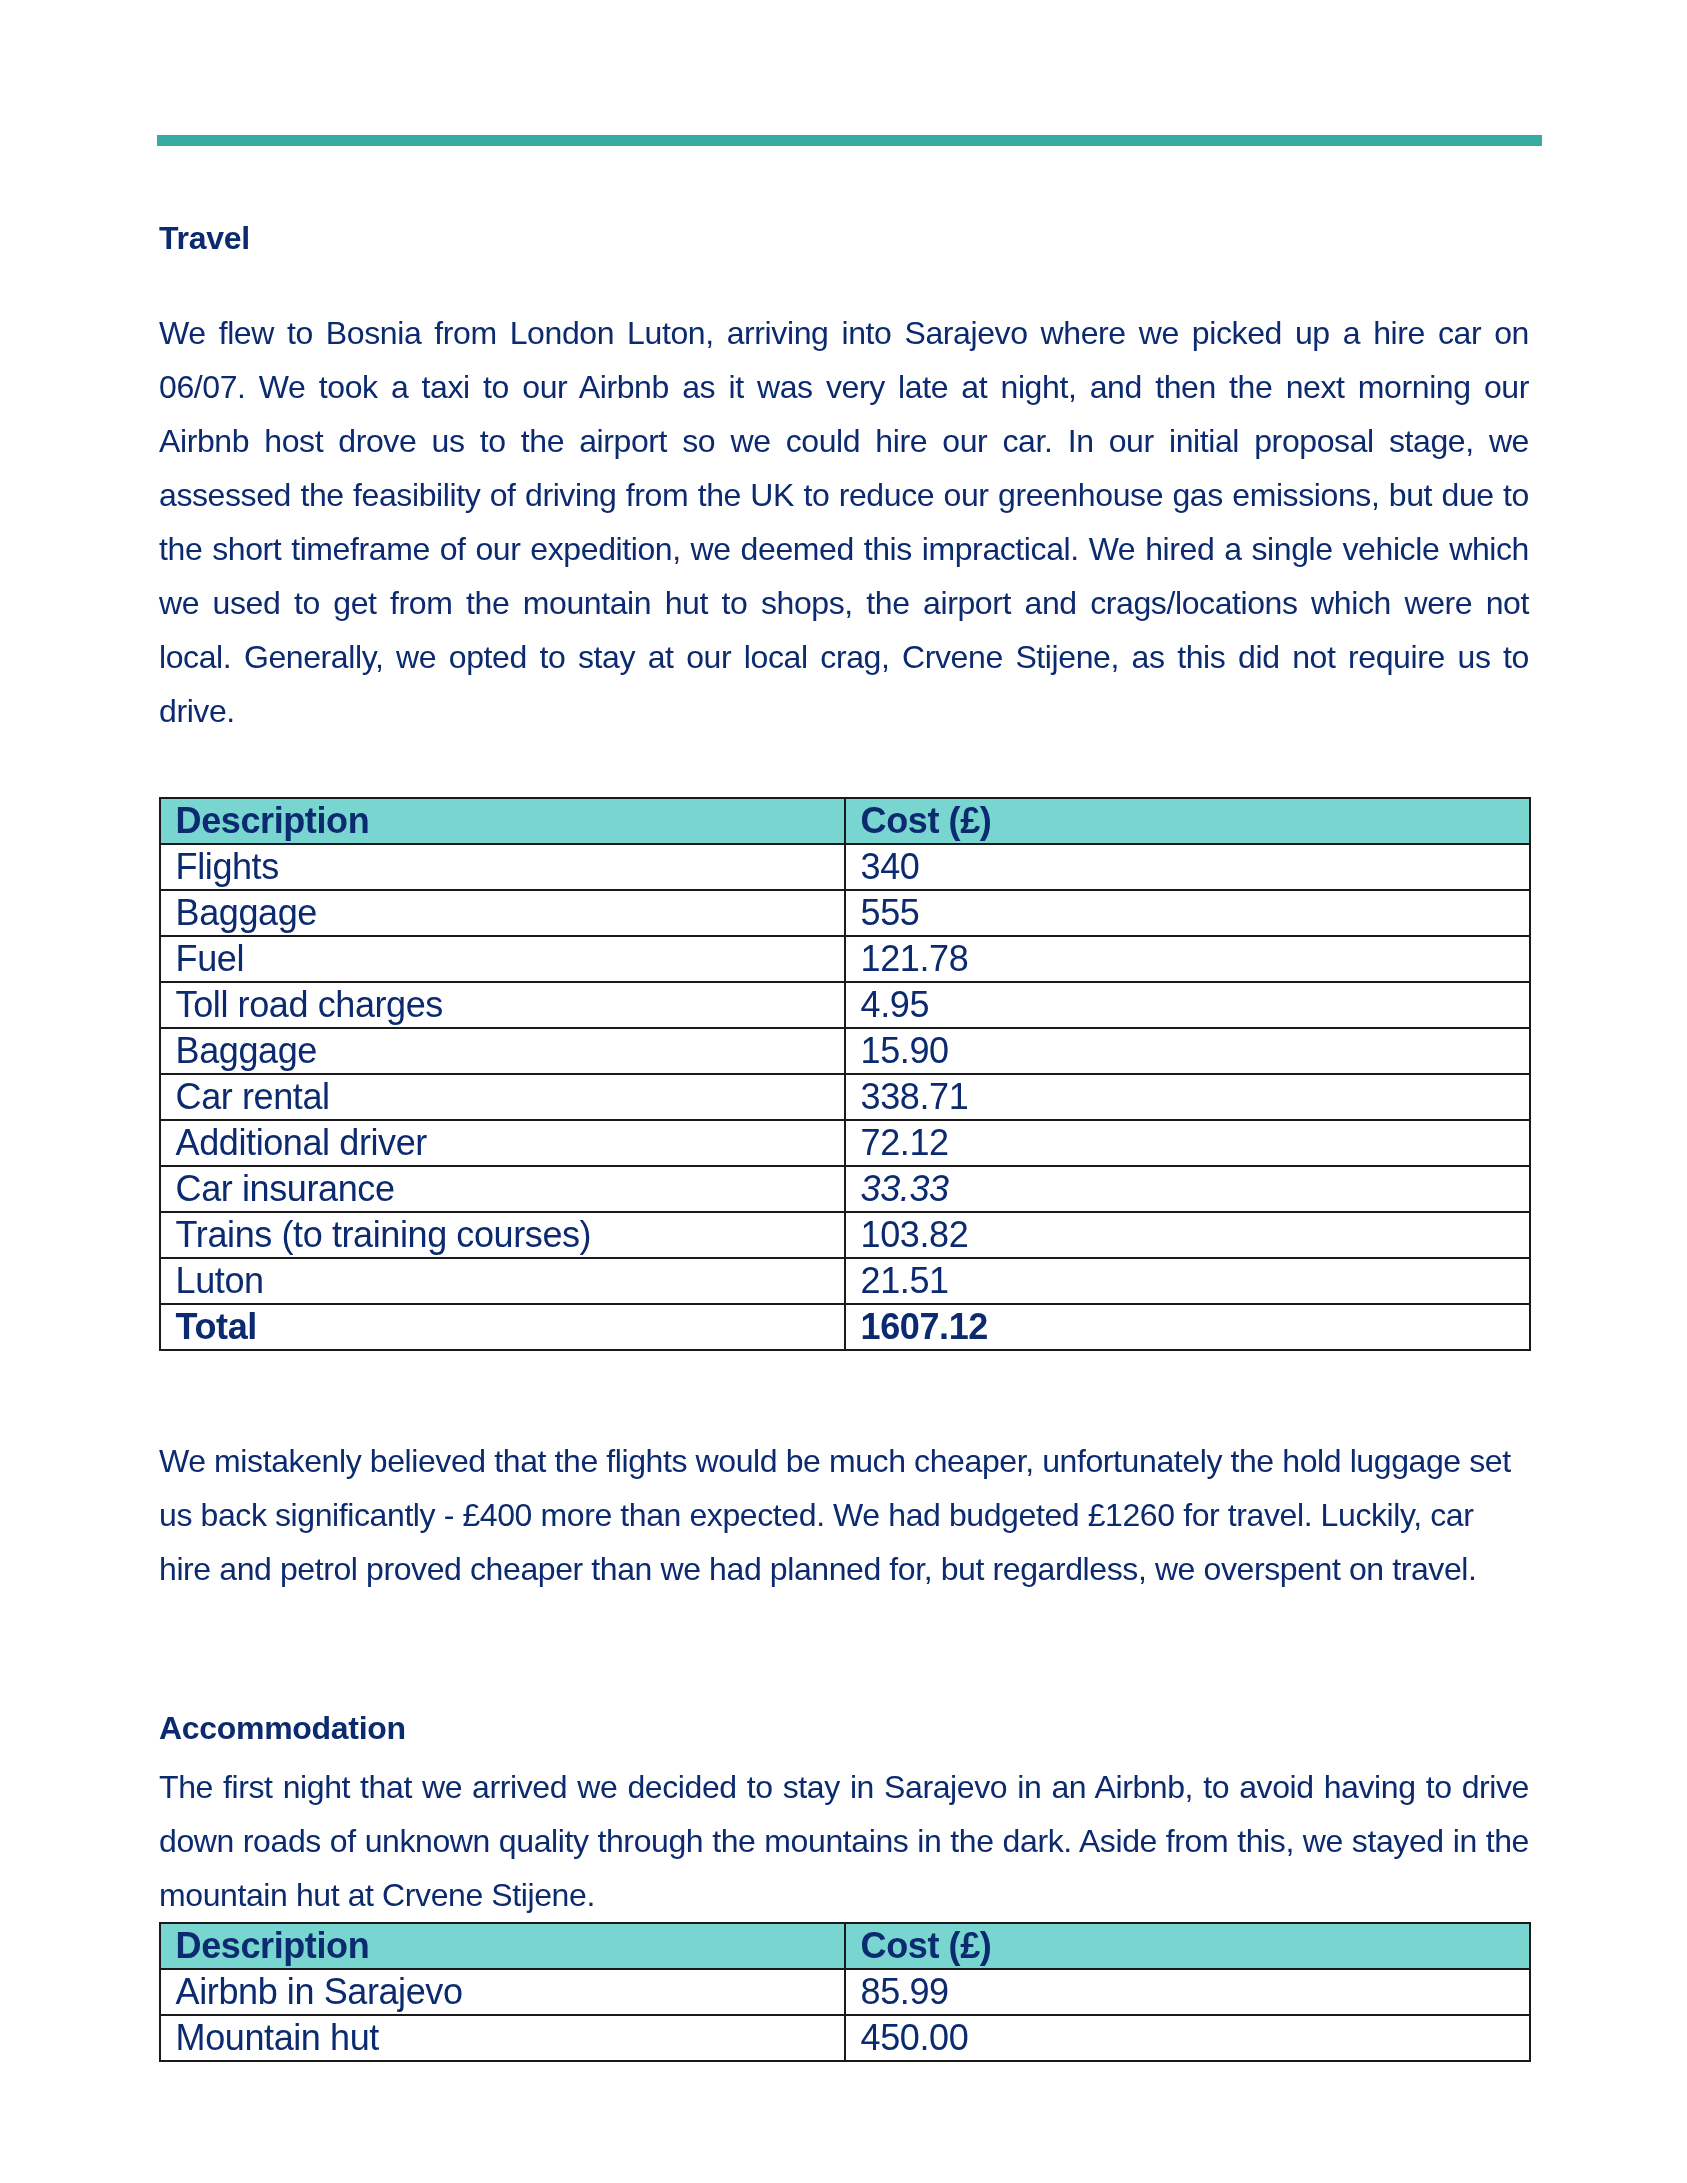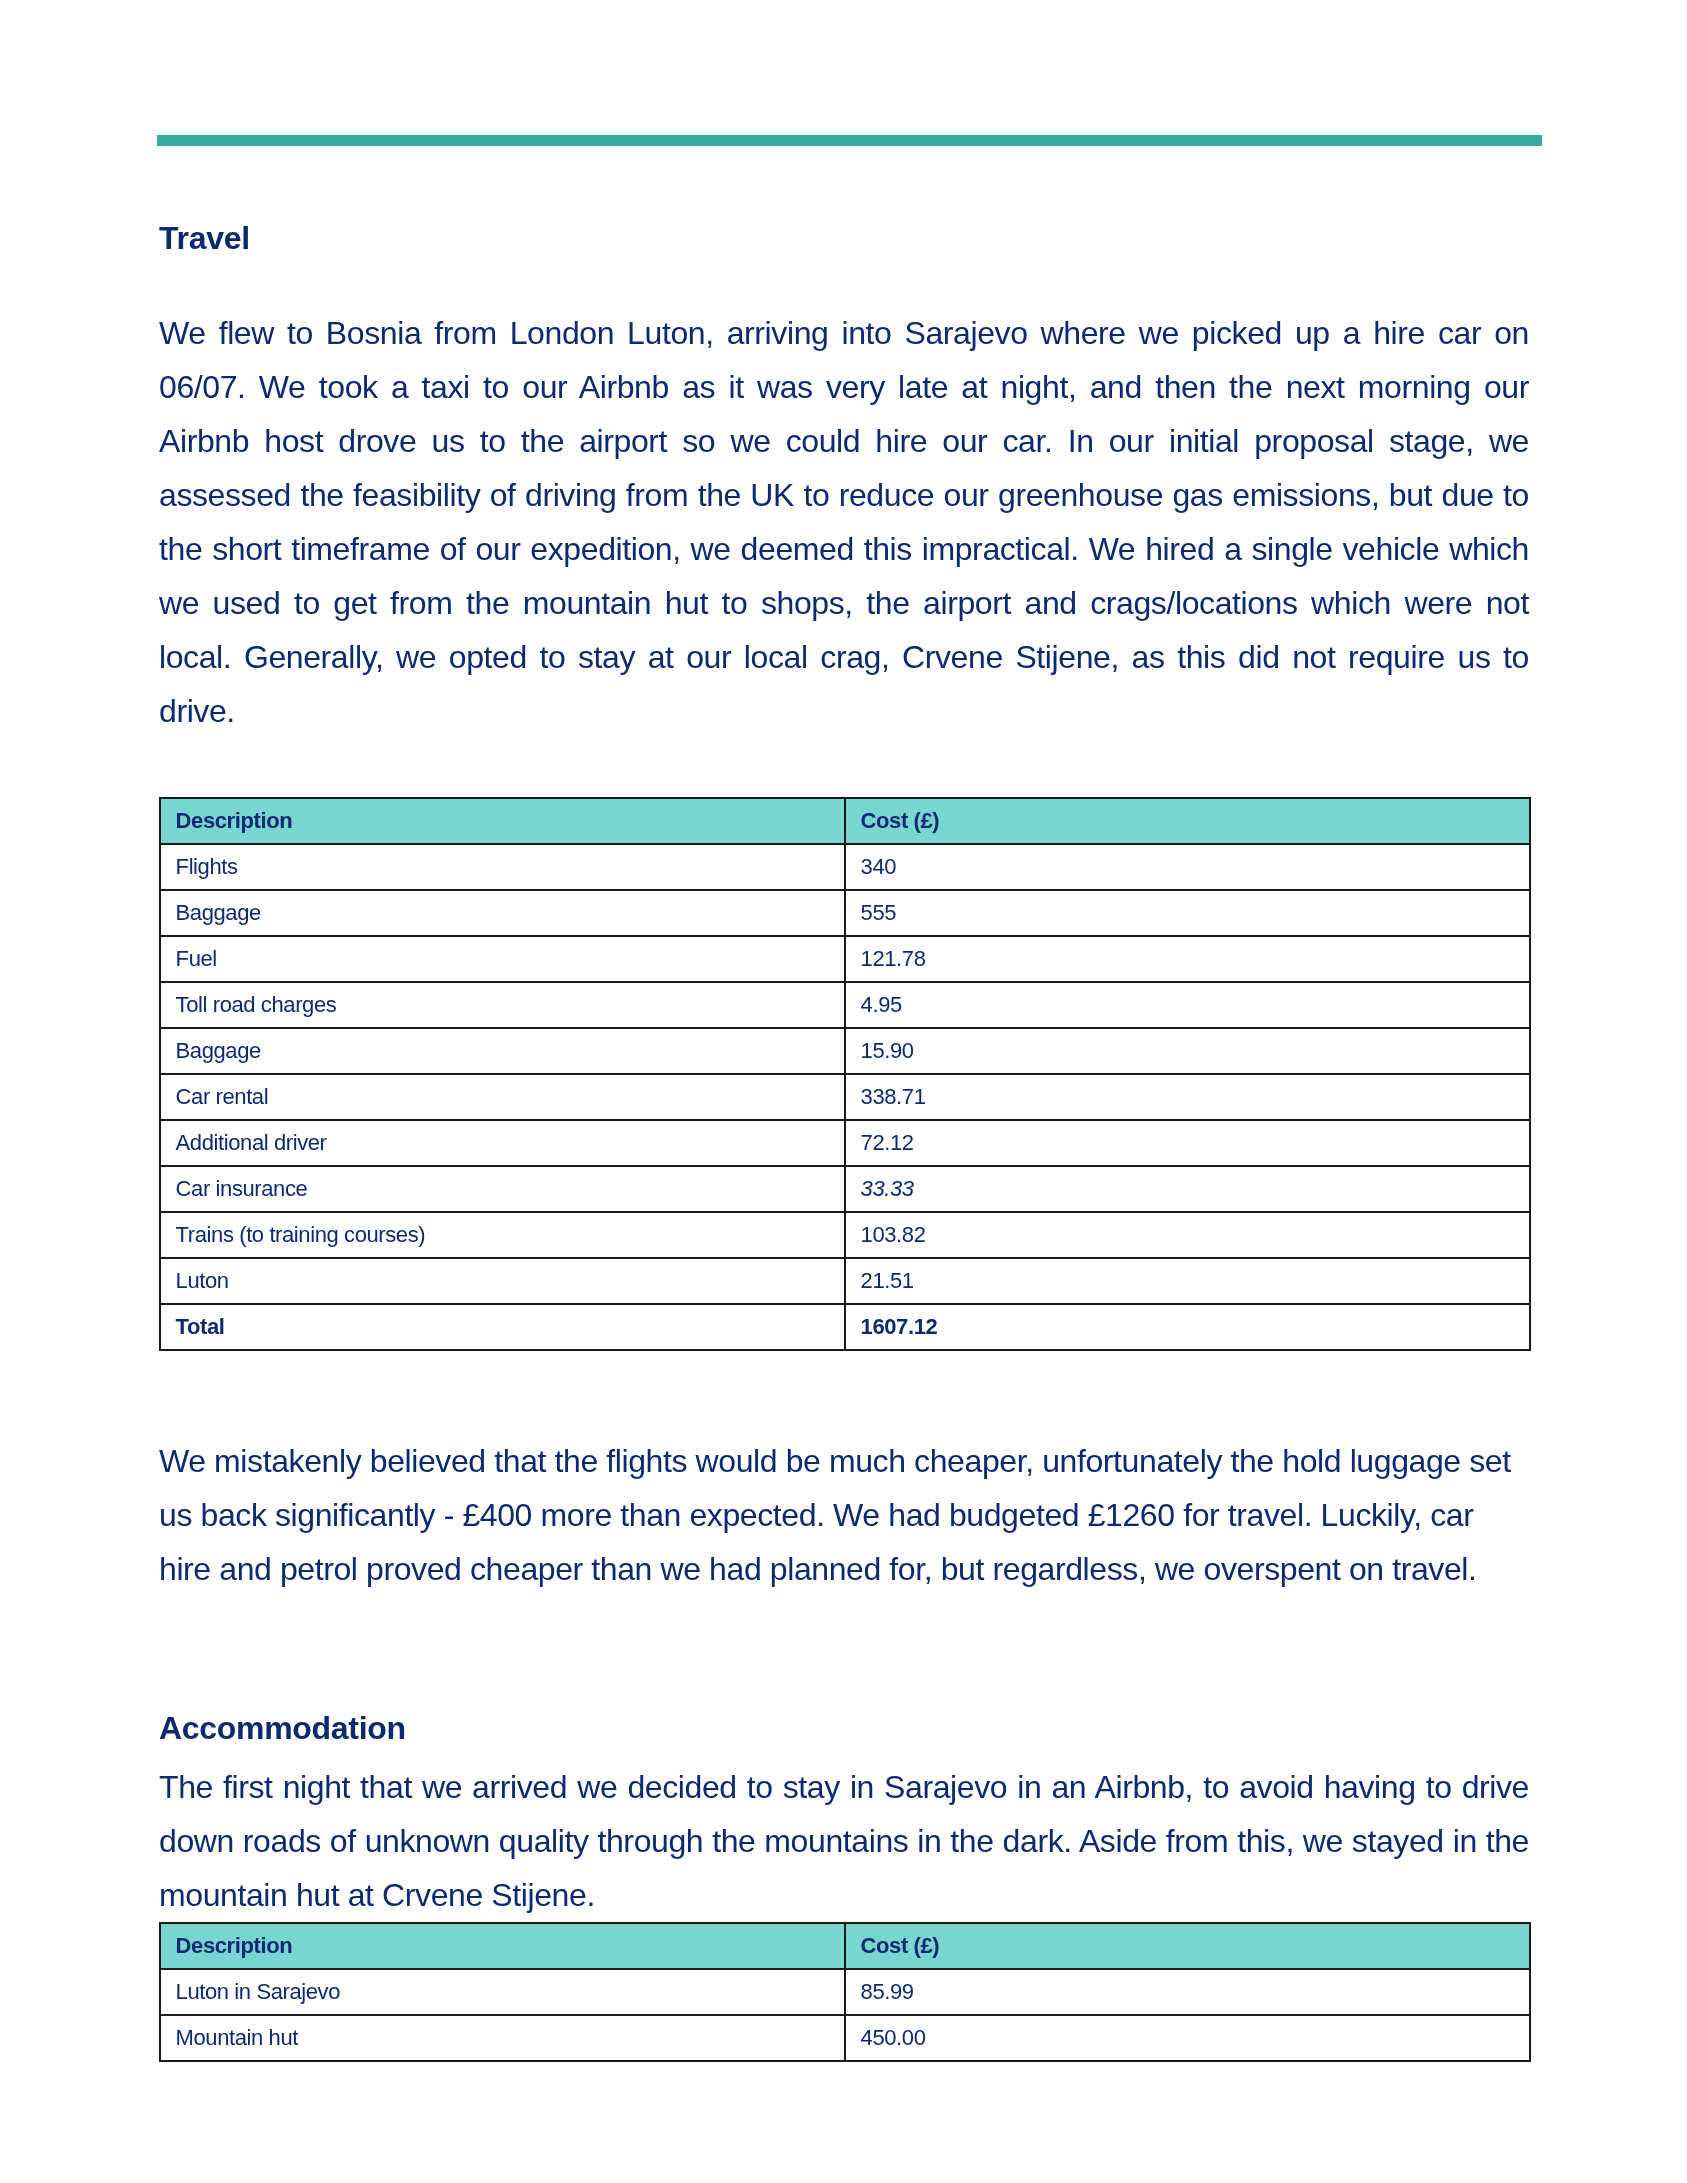--- a/index.html
+++ b/index.html
@@ -17,21 +17,21 @@
     position: absolute; left: 159px; font-weight: bold; font-size: 32px;
     letter-spacing: -0.3px; line-height: 40px; margin: 0;
   }
   .para {
     position: absolute; left: 159px; width: 1370px; font-size: 32px;
     line-height: 54px; letter-spacing: -0.4px; margin: 0;
   }
   .para.justify { text-align: justify; text-align-last: left; }
   table.cost {
     position: absolute; left: 159px; width: 1370px; border-collapse: collapse;
-    table-layout: fixed; font-size: 22px; letter-spacing: -0.4px;
+    table-layout: fixed; font-size: 36px; letter-spacing: -0.4px;
   }
   table.cost col.c1 { width: 685px; }
   table.cost col.c2 { width: 685px; }
   table.cost th, table.cost td {
     border: 2px solid #1a1a1a; height: 44px; padding: 0 0 0 14.6px;
     text-align: left; vertical-align: middle; line-height: 44px;
     white-space: nowrap; overflow: hidden;
   }
   table.cost th { background: #79D5CF; font-weight: bold; }
   table.cost td.c2, table.cost th.c2 { border-left-width: 1.3px; padding-left: 14.6px; }
@@ -119,21 +119,21 @@
         <col class="c2">
       </colgroup>
     <thead>
       <tr>
         <th style="background: rgb(121, 213, 207); border-color: rgb(26, 26, 26);">Description</th>
         <th class="c2" style="background: rgb(121, 213, 207); border-color: rgb(26, 26, 26);">Cost (£)</th>
       </tr>
     </thead>
     <tbody>
       <tr>
-          <td style="border-color: rgb(26, 26, 26);">Luton in Sarajevo</td>
+          <td style="border-color: rgb(26, 26, 26);">Airbnb in Sarajevo</td>
           <td class="c2" style="border-color: rgb(26, 26, 26);">85.99</td>
         </tr>
       <tr>
           <td style="border-color: rgb(26, 26, 26);">Mountain hut</td>
           <td class="c2" style="border-color: rgb(26, 26, 26);">450.00</td>
         </tr>
     </tbody>
   </table>
 
 </div>

